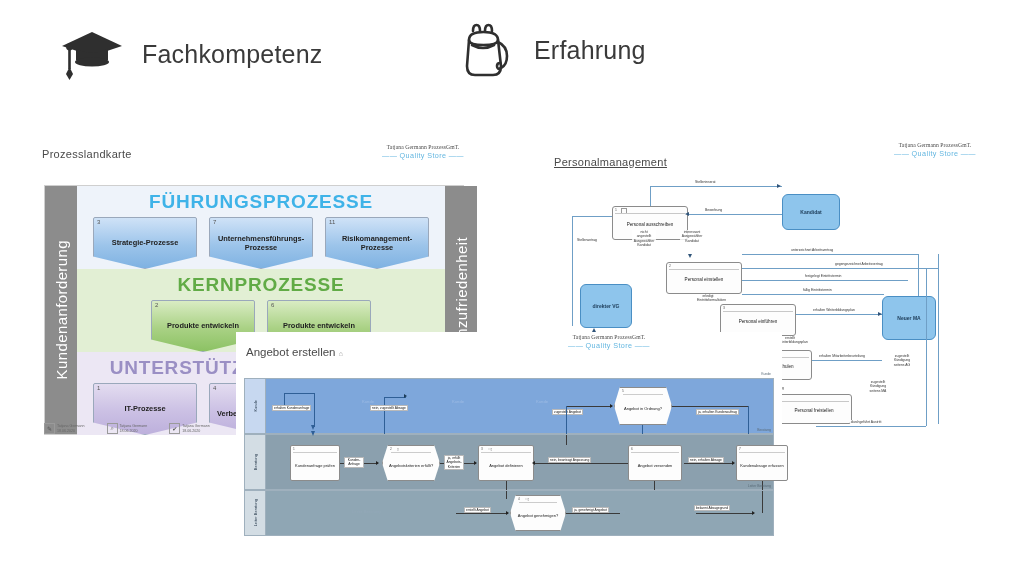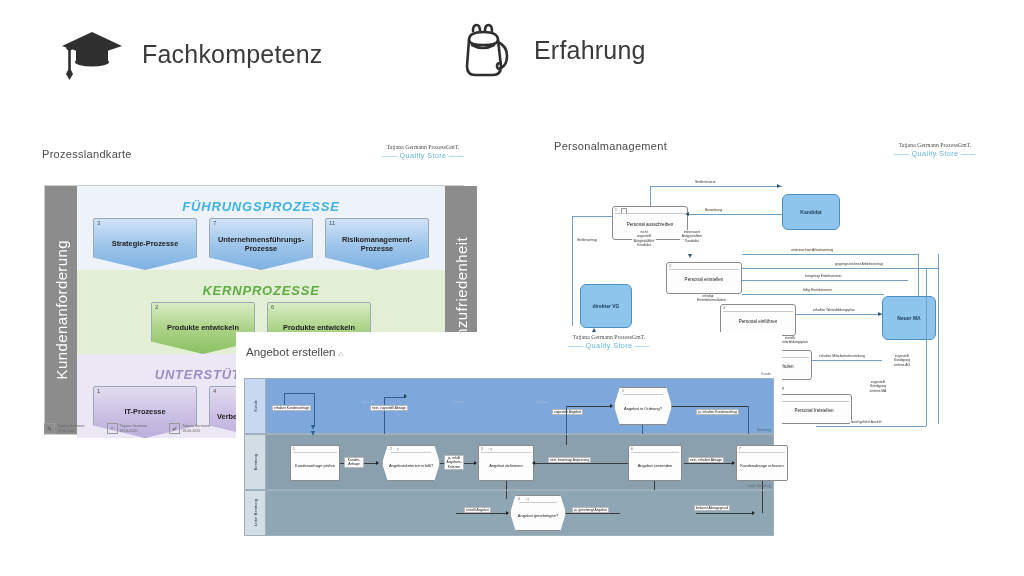--- a/index.html
+++ b/index.html
@@ -27,21 +27,21 @@
   #card-plk{left:38px;top:140px;width:440px;height:300px;}
   #plk-map{position:absolute;left:6px;top:45px;width:420px;height:250px;
     display:flex;border:1px solid #cfcfcf;background:#fff;box-sizing:border-box;}
   .plk-side{width:32px;background:#8c8c8c;color:#ffffff;display:flex;align-items:center;
     justify-content:center;flex:0 0 32px;}
   .plk-side span{writing-mode:vertical-rl;transform:rotate(180deg);font-size:15px;
     letter-spacing:.4px;white-space:nowrap;}
   #plk-side-right span{overflow:hidden;}
   .plk-body{flex:1;display:flex;flex-direction:column;}
   .plk-band{flex:1;display:flex;flex-direction:column;align-items:center;position:relative;padding-top:2px;}
-  .plk-band-title{font-size:13px;font-weight:600;letter-spacing:.8px;margin:11px 0 4px;font-style:italic;}
+  .plk-band-title{font-size:19px;font-weight:600;letter-spacing:.8px;margin:3px 0 4px;}
   .plk-boxes{display:flex;gap:12px;justify-content:center;width:100%;padding:0 16px;box-sizing:border-box;}
   .plk-box{position:relative;width:104px;height:52px;border:1px solid #9aa8bb;
     border-radius:2px 2px 0 0;display:flex;align-items:center;justify-content:center;text-align:center;
     font-size:7.4px;font-weight:700;color:#222;padding:0 4px;box-sizing:border-box;line-height:1.25;
     clip-path:polygon(0 0,100% 0,100% 76%,50% 100%,0 76%);}
   .plk-box .num{position:absolute;left:3px;top:1px;font-size:6px;font-weight:400;color:#555;}
   .plk-box .marks{position:absolute;left:14px;top:2px;font-size:5.5px;color:#666;}
   
   .band-f{background:#eef3fa;}
   .band-f .plk-band-title{color:#3fb3e8;}
@@ -258,21 +258,21 @@
       <span class="sbox">✔</span>
       <span class="stxt">
         <span>Tatjana Germann</span><br>
         <span>18.06.2020</span>
       </span>
     </div>
   </div>
 </div>
 
 <div class="card" id="card-pm">
-  <div class="card-title" style="left:4px;top:0;">Personalmanagement</div>
+  <div class="card-title" style="left:4px;top:16px;text-decoration:underline;">Personalmanagement</div>
   <div class="logo" style="left:332px;top:2px;width:106px;">
     <div class="l1">Tatjana Germann ProzessGmT.</div>
     <div class="l2">—— Quality Store ——</div>
   </div>
 
   <div id="pm-canvas">
 
     <div class="n-ext" style="left:228px;top:26px;width:58px;height:36px;">
       <span>Kandidat</span>
     </div>

